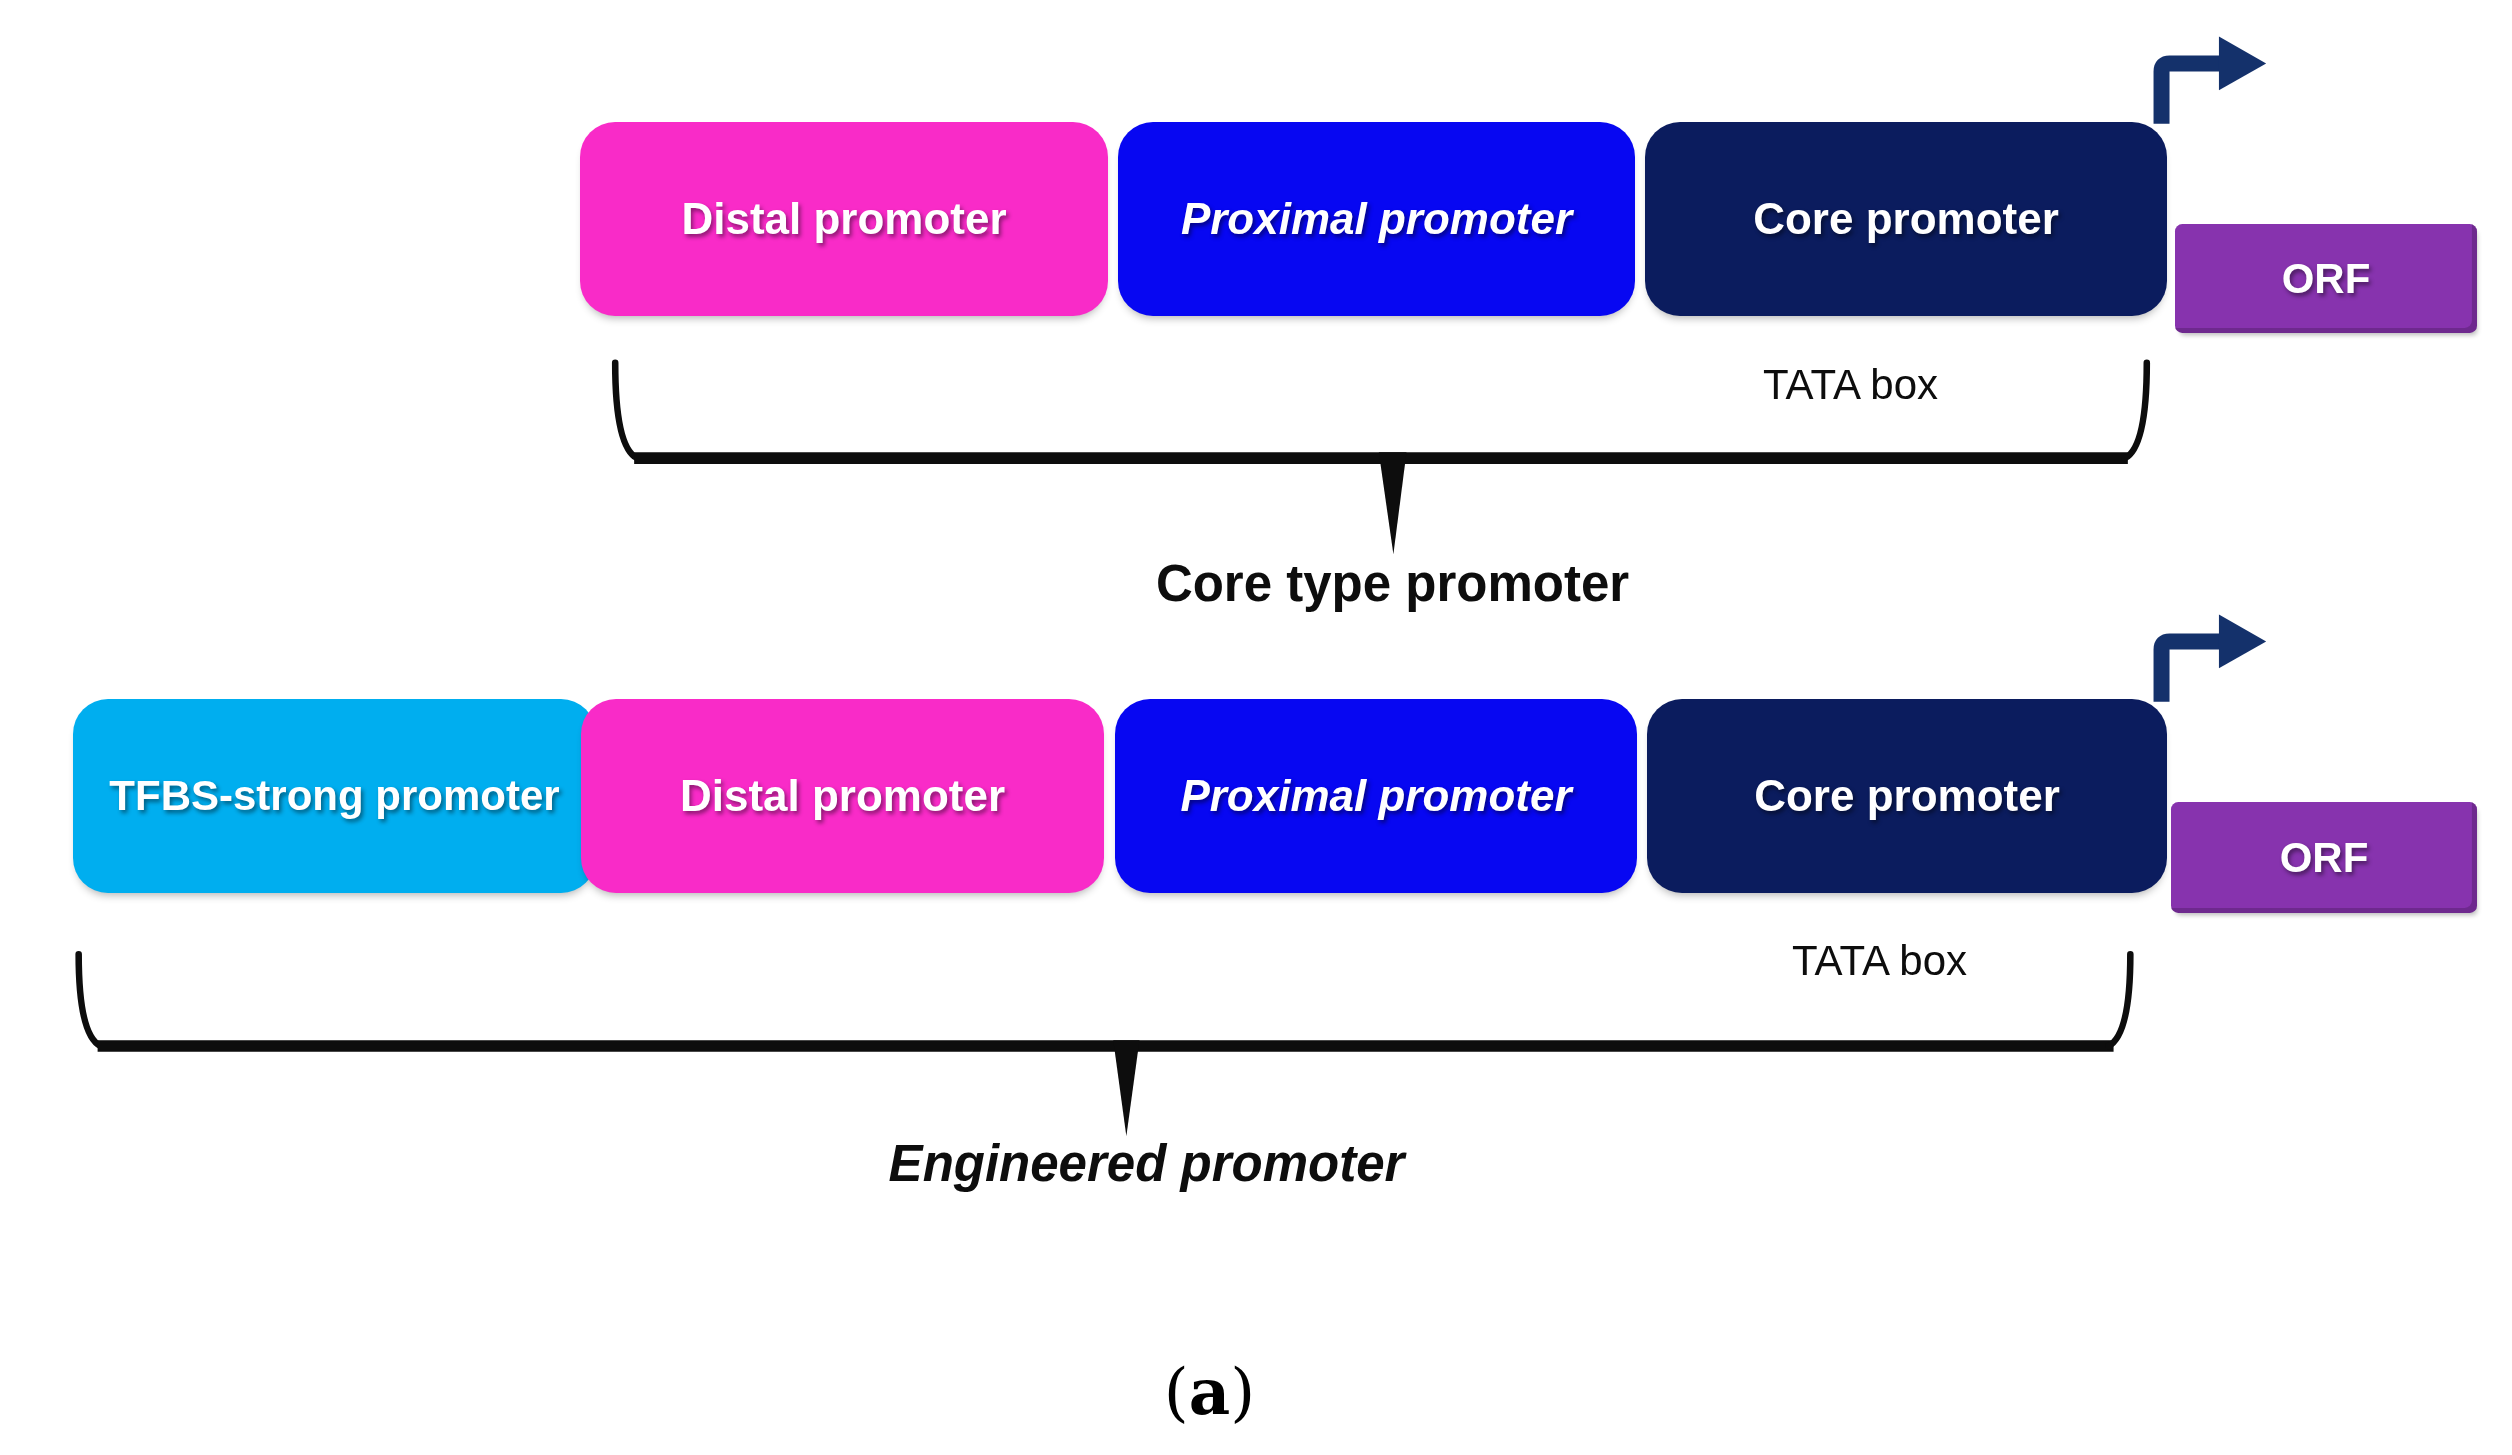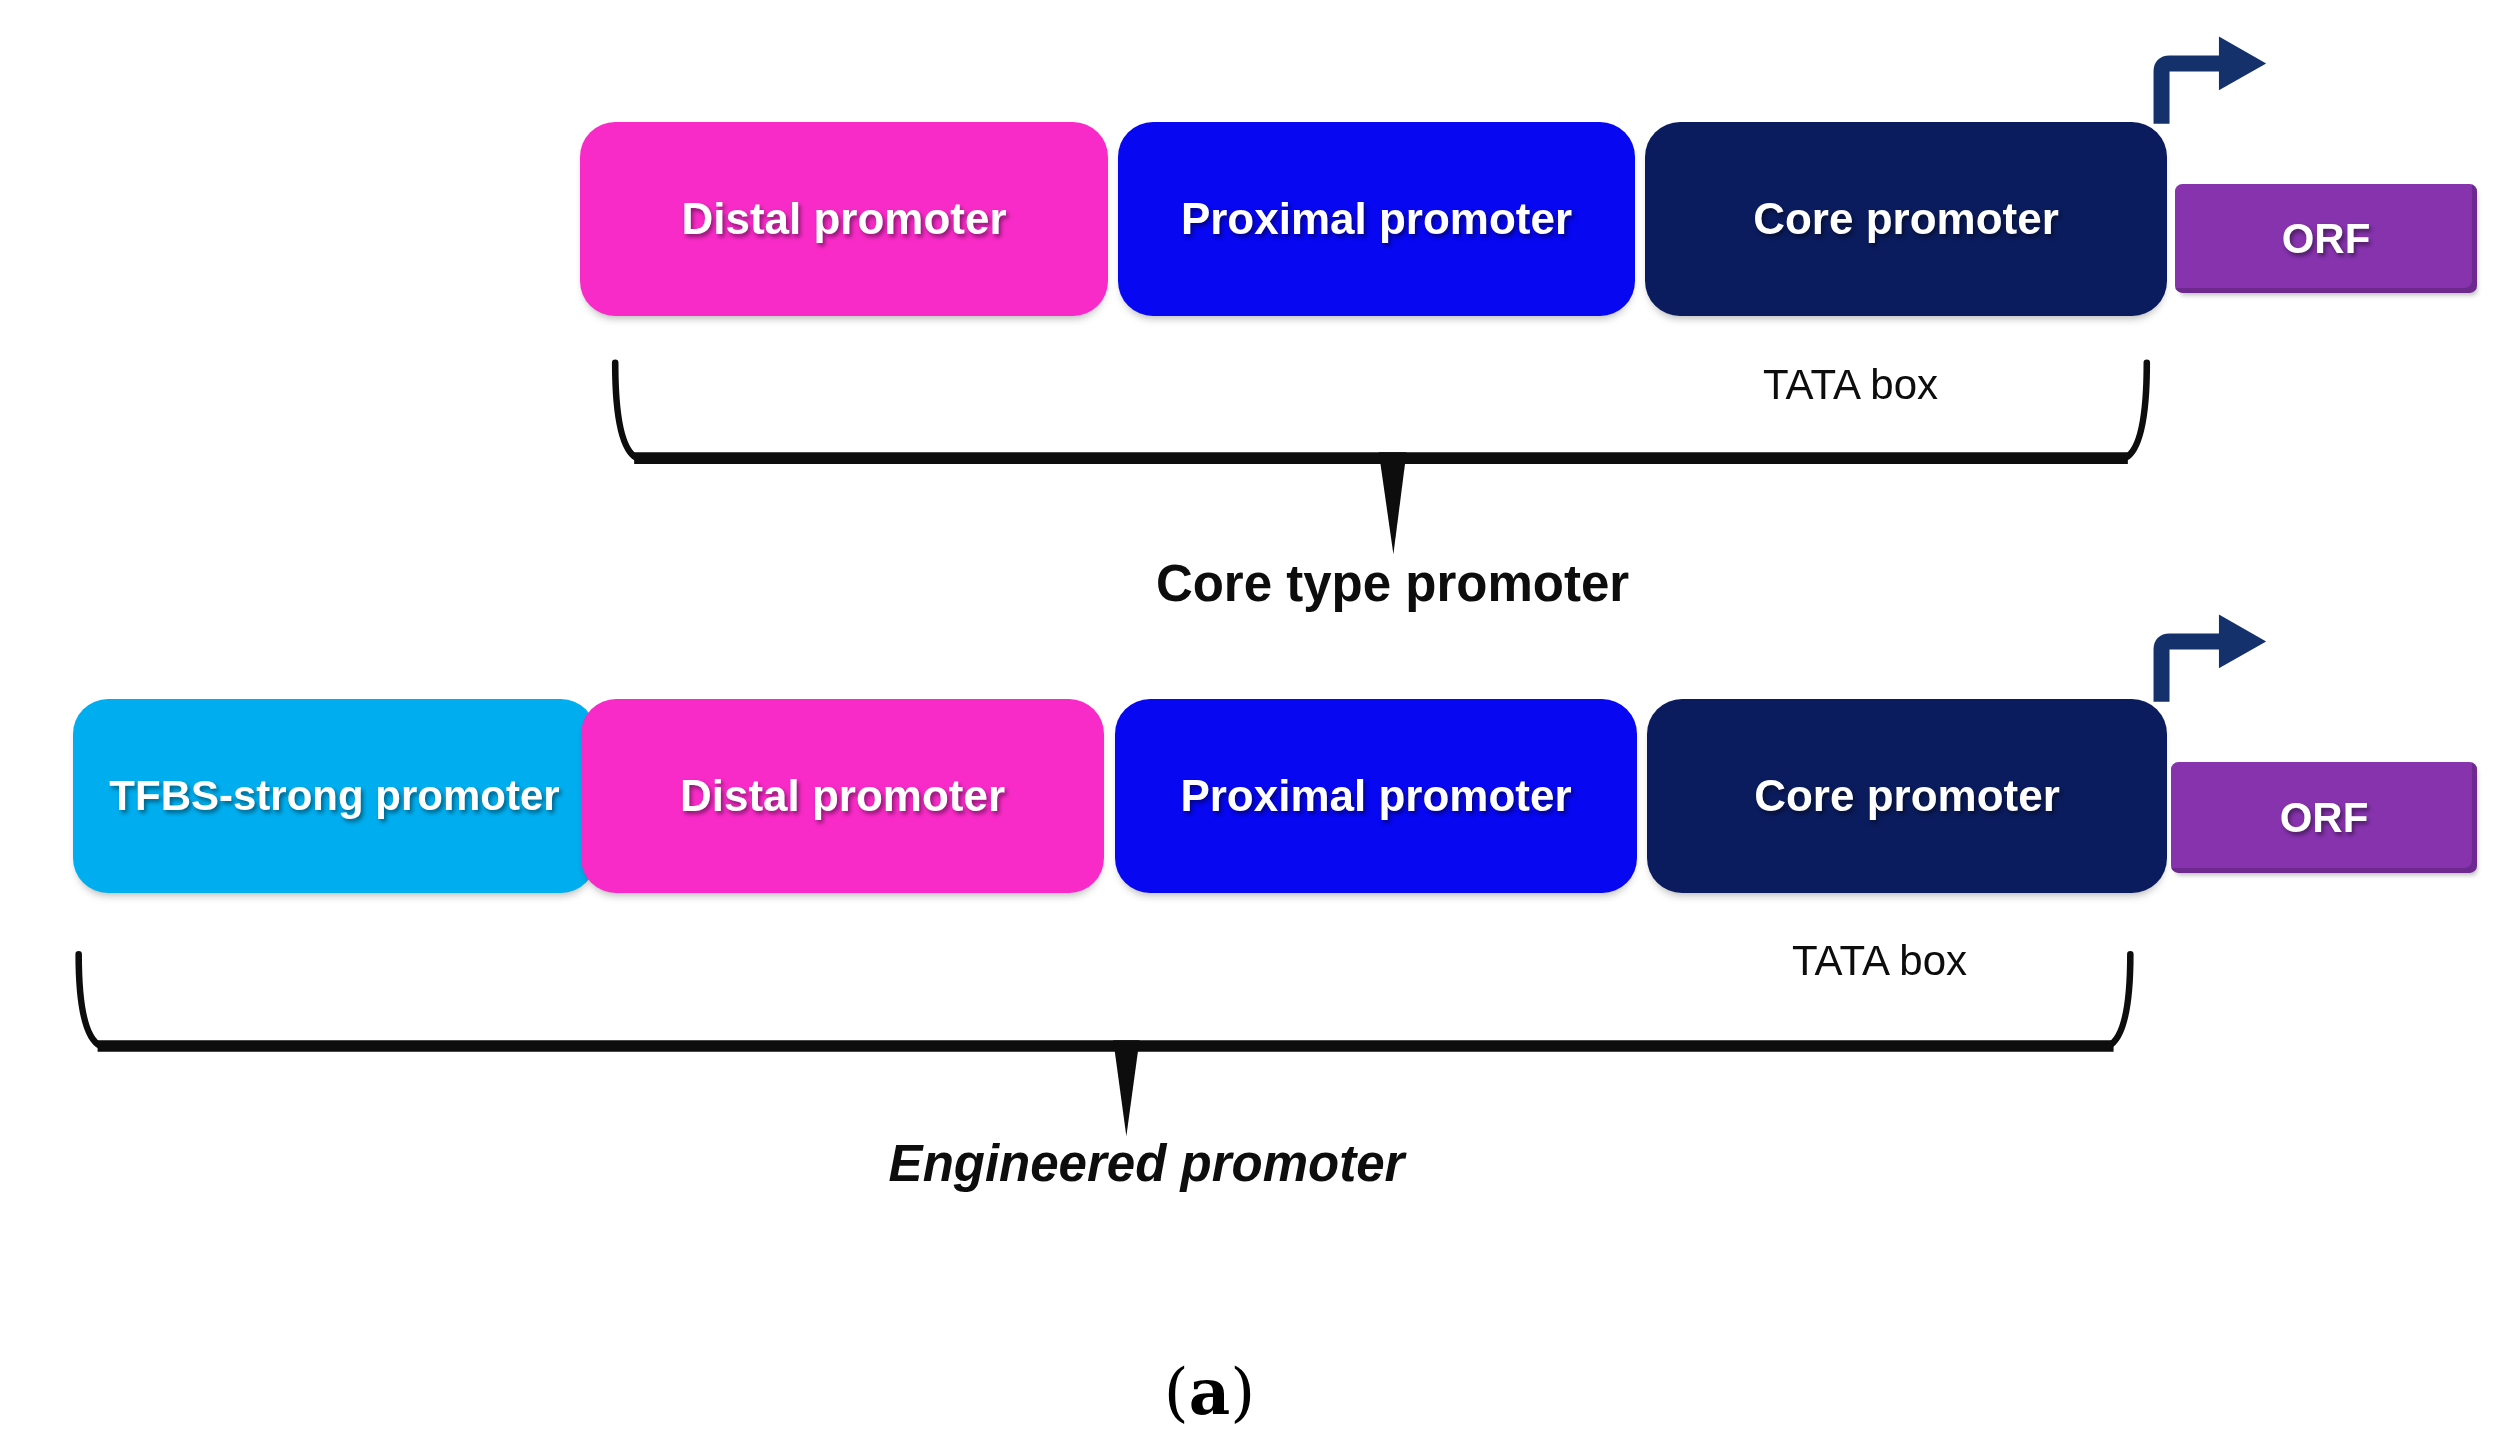--- a/index.html
+++ b/index.html
@@ -23,28 +23,29 @@
     border-radius: 35px;
     color: #ffffff;
     font-weight: bold;
     font-size: 44px;
     text-align: center;
     text-shadow: 2.2px 2.9px 4.4px rgba(0,0,0,0.45);
     box-shadow: 0 5.8px 8.7px -4.4px rgba(0,0,0,0.30);
     white-space: nowrap;
   }
   .box.distal   { background: var(--distal); }
-  .box.proximal { background: var(--proximal); }
+  .box.proximal { background: var(--proximal); font-style: italic; }
   .box.core     { background: var(--core); }
   .box.tfbs     { background: var(--tfbs); font-size: 42px; }
   .box.orf {
     background: var(--orf);
     border-radius: 7.3px;
     font-size: 42px;
     box-shadow: inset -5.1px -5.1px 0 rgba(0,0,0,0.18), 2.9px 4.4px 5.8px -2.9px rgba(0,0,0,0.28);
+    margin-top: 40px;
   }
   .tata-label {
     position: absolute;
     font-size: 42px;
     color: var(--ink);
     text-align: left;
     white-space: nowrap;
   }
   .group-label {
     position: absolute;

